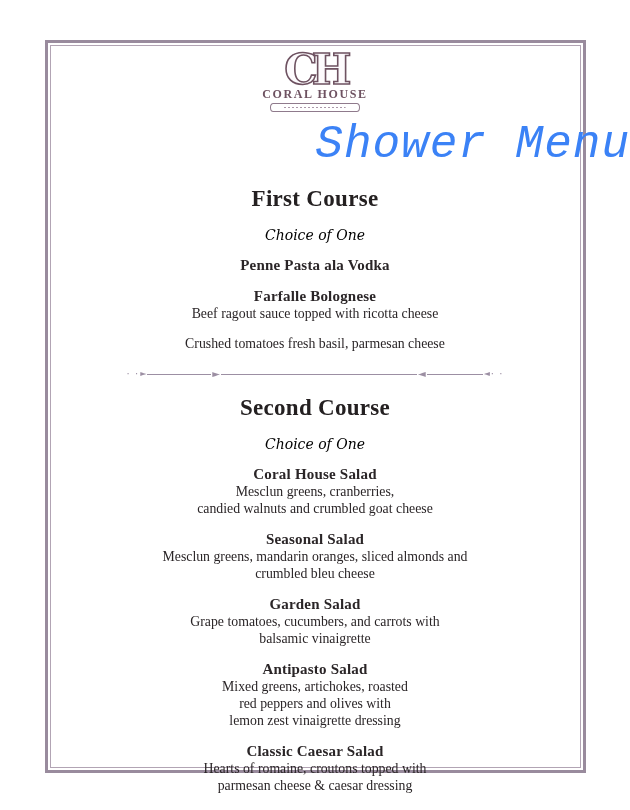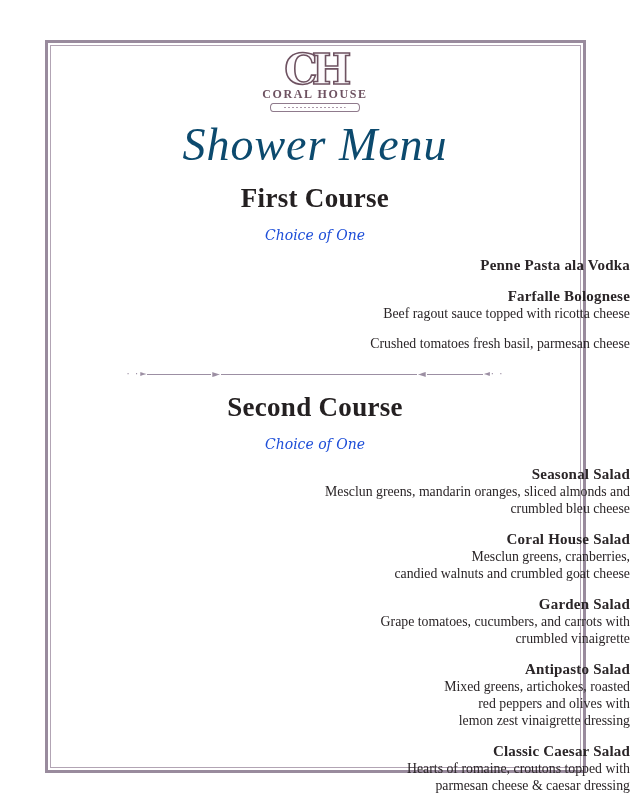--- a/index.html
+++ b/index.html
@@ -31,35 +31,36 @@
     margin-top:-2px;
   }
   .logo-ribbon{
     width:88px;height:7px;margin:3px auto 0;
     border:1px solid #8f7a8c;border-radius:4px/60%;
     background:repeating-linear-gradient(90deg,#ab97a9 0 2px,transparent 2px 4px) center/70% 1px no-repeat;
   }
 
   
   .title{
-    font-family:Liberation Serif, serif;font-style:italic;font-weight:400;
-    font-size:46px;line-height:50px;margin:8px 0 10px;color:#0c4a6e;
+    font-family:Liberation Mono, monospace;font-style:italic;font-weight:400;
+    font-size:46px;line-height:50px;margin:8px 0 10px;color:#3b82f6;
     letter-spacing:1px;
+    text-align:right;
   }
 
   .section-heading{
-    font-size:27px;line-height:25px;font-weight:700;margin:16px;
+    font-size:23px;line-height:25px;font-weight:700;margin:16px;
     letter-spacing:0.3px;color:#242021;
   }
   .section-sub{
     font-family:"DejaVu Serif",serif;font-style:italic;
-    font-size:14px;line-height:16px;color:#1d4ed8;
+    font-size:14px;line-height:16px;color:#000000;
   }
 
-  .item{margin-top:13px;text-align:right;}
+  .item{margin-top:13px;}
   .item-name{font-size:15px;line-height:18px;font-weight:700;letter-spacing:0.2px;}
   .item-desc{font-size:13.8px;line-height:17px;}
 
   
   .divider{
     width:382px;margin:17px auto 13px;
     display:flex;align-items:center;justify-content:center;
     color:#9c8fa3;font-family:"DejaVu Sans",sans-serif;
   }
   .divider .line{border-top:1px solid #9c8fa3;height:0;}
@@ -116,33 +117,33 @@
       <span class="line l3"></span>
       <span class="arrow small">◄</span>
       <span class="dots">· ·</span>
     </div>
 
     <section class="sec2">
       <h2 class="section-heading">Second Course</h2>
       <div class="section-sub">Choice of One</div>
 
       <div class="item">
+        <div class="item-name">Coral House Salad</div>
+        <div class="item-desc">Mesclun greens, cranberries,</div>
+        <div class="item-desc">candied walnuts and crumbled goat cheese</div>
+      </div>
+      <div class="item">
         <div class="item-name">Seasonal Salad</div>
         <div class="item-desc">Mesclun greens, mandarin oranges, sliced almonds and</div>
         <div class="item-desc">crumbled bleu cheese</div>
       </div>
       <div class="item">
-        <div class="item-name">Coral House Salad</div>
-        <div class="item-desc">Mesclun greens, cranberries,</div>
-        <div class="item-desc">candied walnuts and crumbled goat cheese</div>
-      </div>
-      <div class="item">
         <div class="item-name">Garden Salad</div>
         <div class="item-desc">Grape tomatoes, cucumbers, and carrots with</div>
-        <div class="item-desc">crumbled vinaigrette</div>
+        <div class="item-desc">balsamic vinaigrette</div>
       </div>
       <div class="item">
         <div class="item-name">Antipasto Salad</div>
         <div class="item-desc">Mixed greens, artichokes, roasted</div>
         <div class="item-desc">red peppers and olives with</div>
         <div class="item-desc">lemon zest vinaigrette dressing</div>
       </div>
       <div class="item">
         <div class="item-name">Classic Caesar Salad</div>
         <div class="item-desc">Hearts of romaine, croutons topped with</div>

